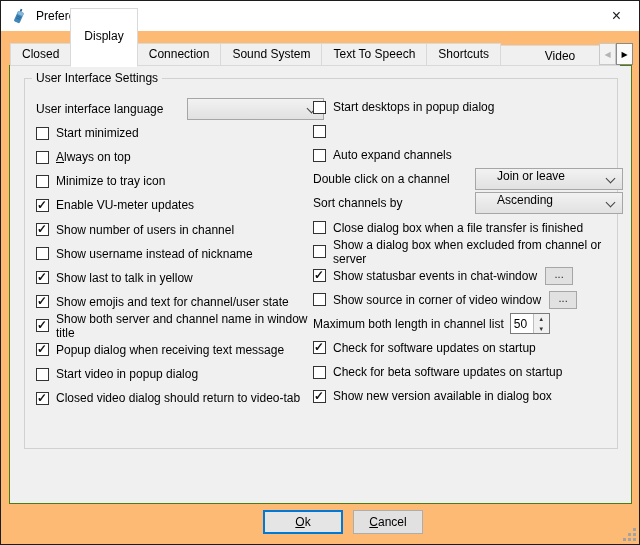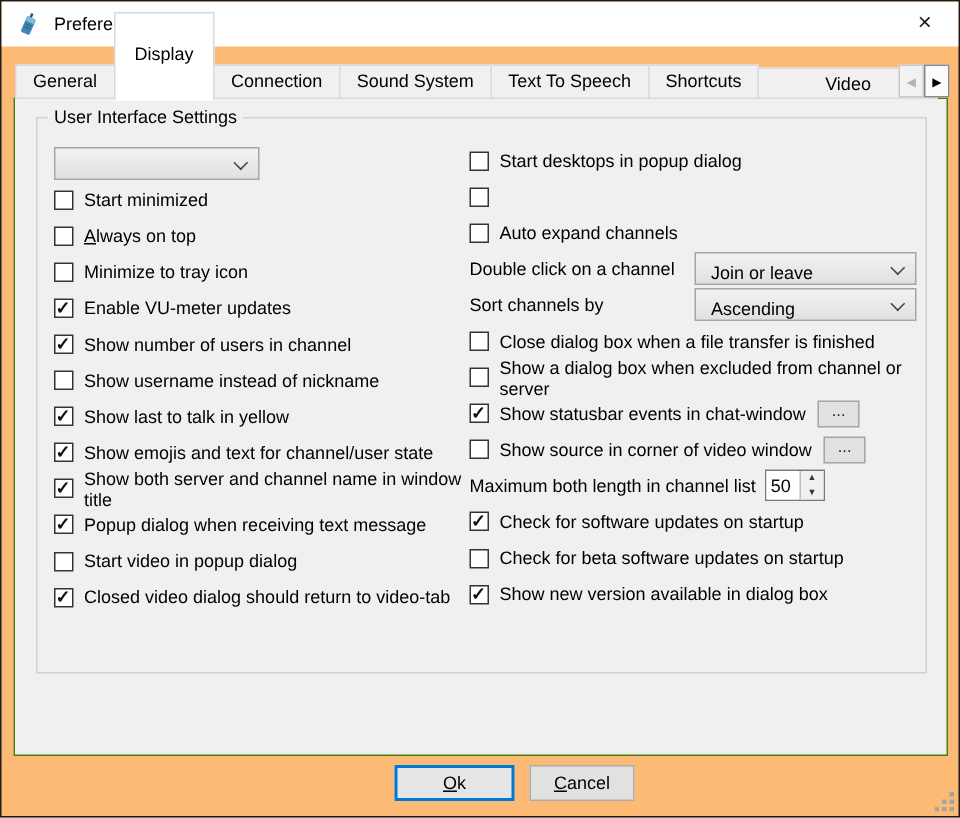--- a/index.html
+++ b/index.html
@@ -38,21 +38,21 @@
   .group-title{position:absolute;top:-8px;left:7px;background:#f0f0f0;padding:0 4px;}
   .col-left{position:absolute;left:11px;top:18px;width:276px;}
   .col-right{position:absolute;left:288px;top:16px;width:302px;}
   .row{height:24.1px;display:flex;align-items:center;}
   
   .cb{width:13px;height:13px;box-sizing:border-box;background:#fff;border:1px solid #333;margin-right:7px;flex:none;position:relative;}
   .cb .mark{display:none;}
   .cb.on .mark{display:block;position:absolute;left:0px;top:-2px;font-size:12px;font-weight:bold;color:#111;line-height:14px;}
   .u{text-decoration:underline;}
   
-  .combo{height:22px;box-sizing:border-box;background:linear-gradient(#f2f2f2,#e1e1e1);border:1px solid #a6a6a6;display:flex;align-items:flex-end;position:relative;padding:0 10px;flex:none;}
+  .combo{height:22px;box-sizing:border-box;background:linear-gradient(#f2f2f2,#e1e1e1);border:1px solid #a6a6a6;display:flex;align-items:flex-start;position:relative;padding:0 21px;flex:none;margin-left:12px;}
   .combo .chev{position:absolute;right:8px;top:6px;width:6px;height:6px;border-right:1.4px solid #444;border-bottom:1.4px solid #444;transform:rotate(45deg);}
   .lang-label{width:139px;flex:none;}
   .lang-combo{width:137px;}
   .rc-label{width:150px;flex:none;}
   .rc-combo{width:148px;}
   
   .dots-btn{width:28px;height:18px;box-sizing:border-box;background:#e1e1e1;border:1px solid #a6a6a6;margin-left:8px;text-align:center;line-height:13px;font-size:11px;color:#222;flex:none;}
   .spin{display:flex;margin-left:6px;height:21px;box-sizing:border-box;border:1px solid #7a7a7a;background:#fff;flex:none;}
   .spin-val{width:19px;display:flex;align-items:center;padding-left:3px;background:#fff;}
   .spin-btns{width:15px;display:flex;flex-direction:column;border-left:1px solid #bdbdbd;background:#f0f0f0;}
@@ -78,21 +78,21 @@
         <rect x="6.1" y="10.2" width="4.4" height="1.1" fill="#2c6d9c"></rect>
       </g>
     </svg>
     <span class="title-text">Preferences</span>
     <span class="close-btn">
         <span>×</span>
       </span>
   </div>
 
   <div class="tabbar">
-    <span class="tab">General</span>
+    <span class="tab">Closed</span>
     <span class="tab on">Display</span>
     <span class="tab">Connection</span>
     <span class="tab">Sound System</span>
     <span class="tab">Text To Speech</span>
     <span class="tab">Shortcuts</span>
     <span class="tab tab-video">Video</span>
   </div>
   <div class="tab-scroll">
     <span class="scrollbtn">
         <span>◀</span>
@@ -101,20 +101,21 @@
         <span>▶</span>
       </span>
   </div>
 
   <div class="pane">
     <div class="groupbox">
       <span class="group-title">User Interface Settings</span>
 
       <div class="col-left">
         <div class="row">
+          <span class="lang-label">User interface language</span>
           <span class="combo lang-combo">
             <span></span>
             <span class="chev"></span>
           </span>
         </div>
 
         <div class="row">
           <span class="cb"></span>
           <span>Start minimized</span>
         </div>

